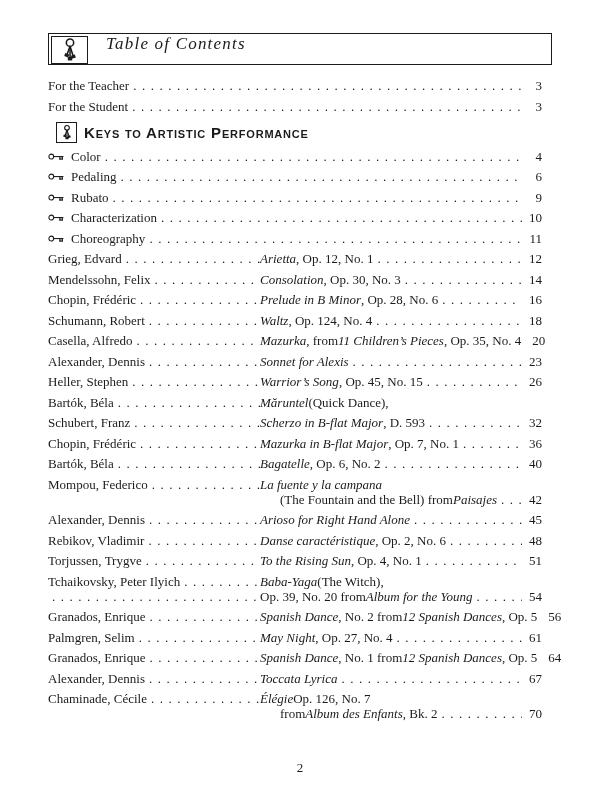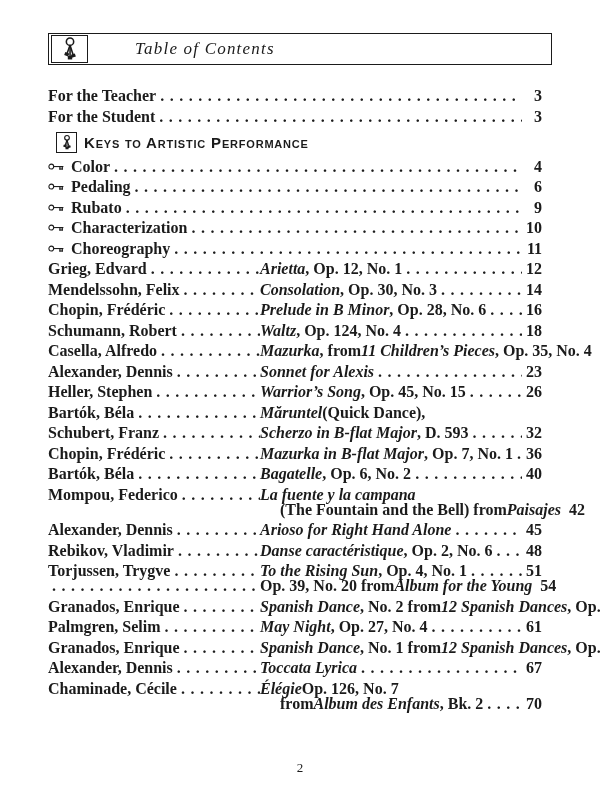--- a/index.html
+++ b/index.html
@@ -16,23 +16,22 @@
     position: relative;
     background: #ffffff;
   }
 
   
   .toc-header {
     box-sizing: border-box;
     height: 32px;
     border: 1.5px solid #1b1b1b;
     display: flex;
-    align-items: center;
-    margin-bottom: 24px;
-    gap: 29px;
+    align-items: flex-start;
+    margin-bottom: 14px;
   }
   .toc-header .icon-box {
     box-sizing: border-box;
     width: 37px;
     margin: 2px;
     border: 1.3px solid #1b1b1b;
     display: flex; align-items: center; justify-content: center;
     flex-shrink: 0;
   }
   .toc-header .hdr-title {
@@ -41,24 +40,23 @@
     padding-left: 16px;
     font-style: italic;
     font-size: 17px;
     letter-spacing: 1.2px;
   }
 
   
   .row {
     display: flex;
     align-items: baseline;
-    font-size: 16px;
+    font-size: 13px;
     line-height: 14px;
     margin: 0 10px 6.5px 0;
-    font-weight: bold;
   }
   .row.cont { margin-top: -5.5px; }
   .lbl { white-space: nowrap; }
   .dots {
     flex: 1 1 auto;
     overflow: hidden;
     white-space: nowrap;
     letter-spacing: 5.5px;
     padding-left: 4px;
     min-width: 0;
@@ -428,20 +426,30 @@
           <span class="lbl">Torjussen, Trygve</span>
           <span class="dots"></span>
         </span>
         <span class="right">
           <span class="t it">To the Rising Sun</span>
           <span class="t">, Op. 4, No. 1</span>
           <span class="dots"></span>
           <span class="pg">51</span>
         </span>
       </div>
+      <div class="row">
+        <span class="left">
+          <span class="lbl">Tchaikovsky, Peter Ilyich</span>
+          <span class="dots"></span>
+        </span>
+        <span class="right">
+          <span class="t it">Baba-Yaga</span>
+          <span class="t"> (The Witch),</span>
+        </span>
+      </div>
       <div class="row cont">
         <span class="left">
           <span class="dots"></span>
         </span>
         <span class="right">
           <span class="t">Op. 39, No. 20 from </span>
           <span class="t it">Album for the Young</span>
           <span class="dots"></span>
           <span class="pg">54</span>
         </span>

